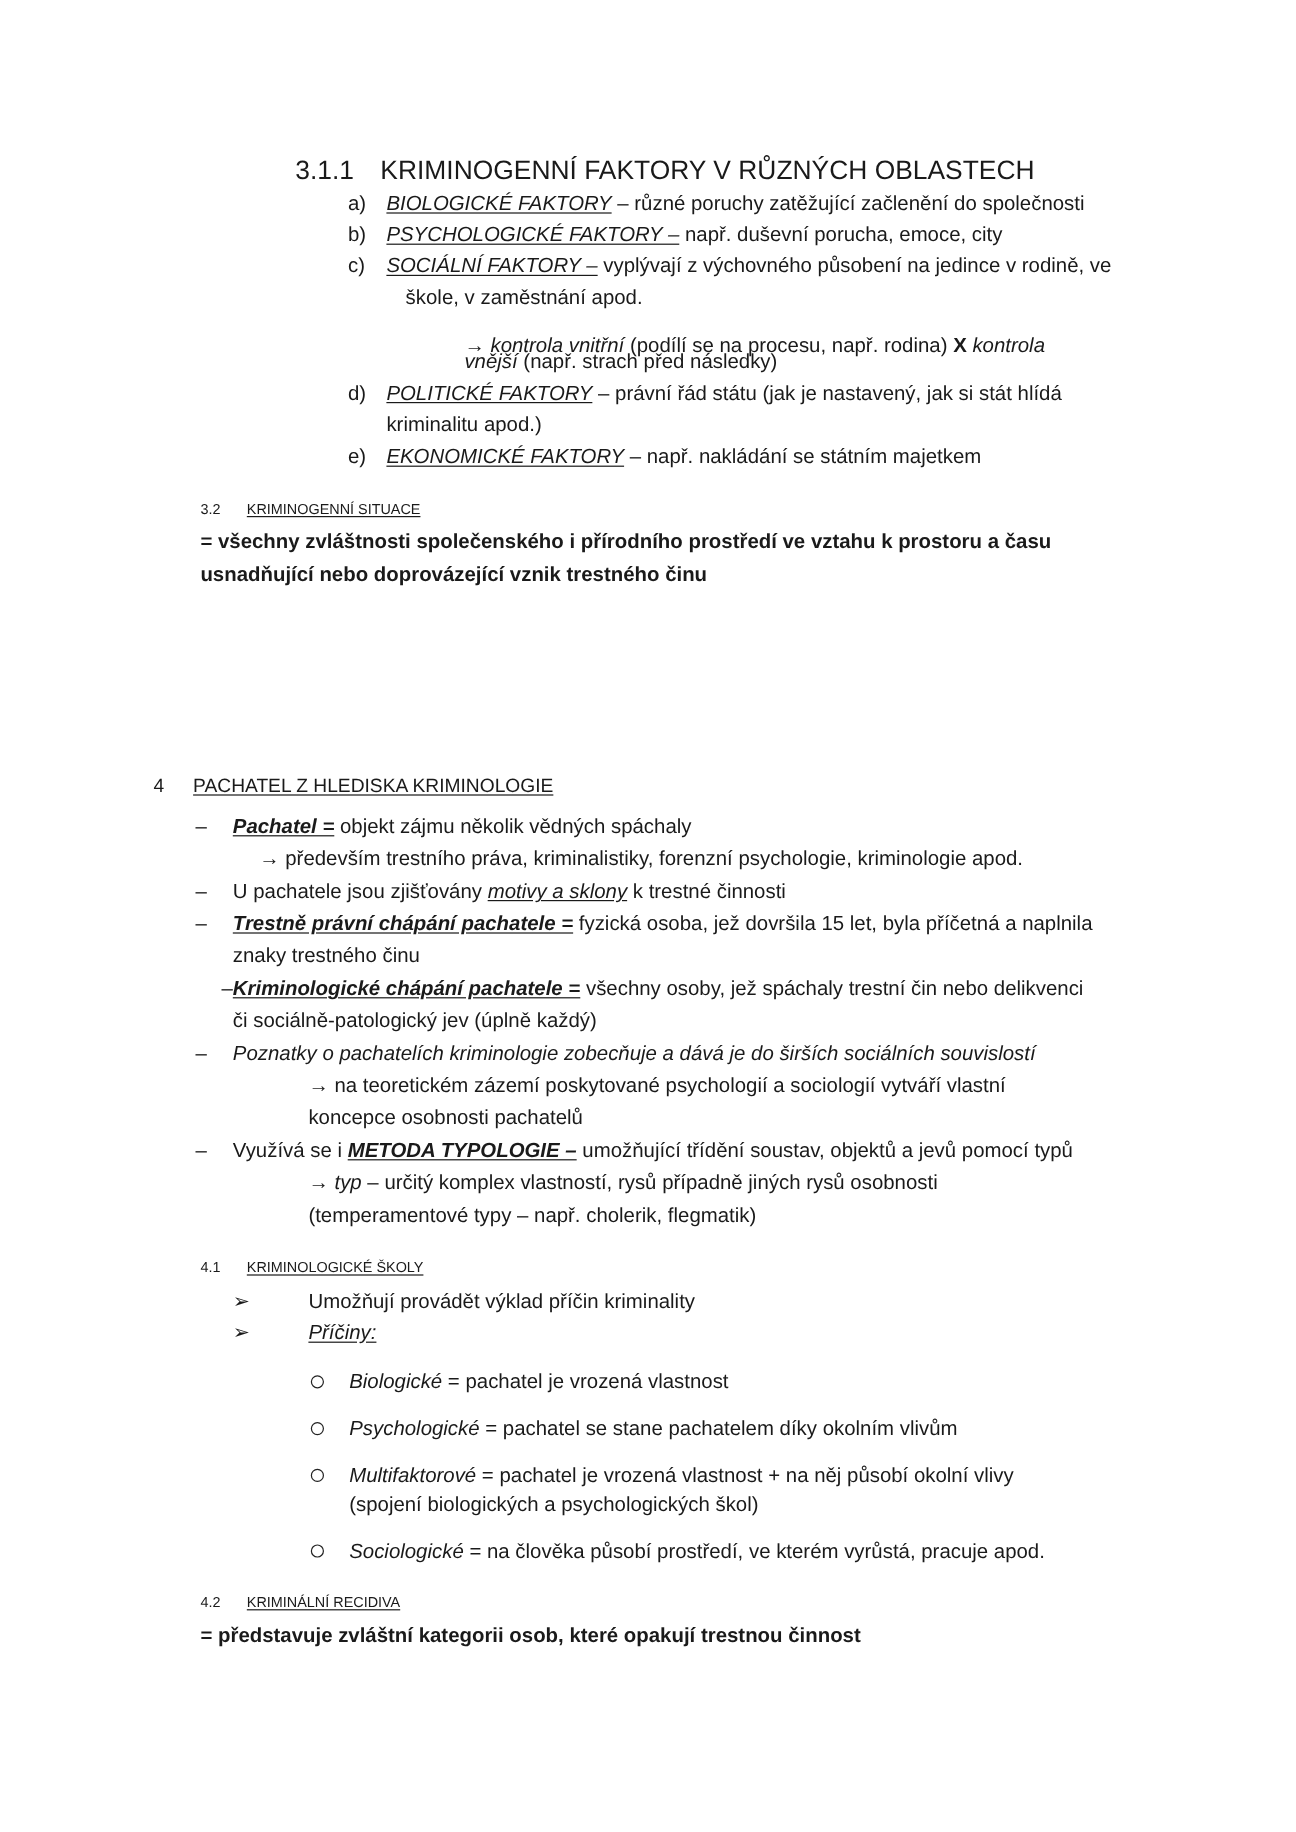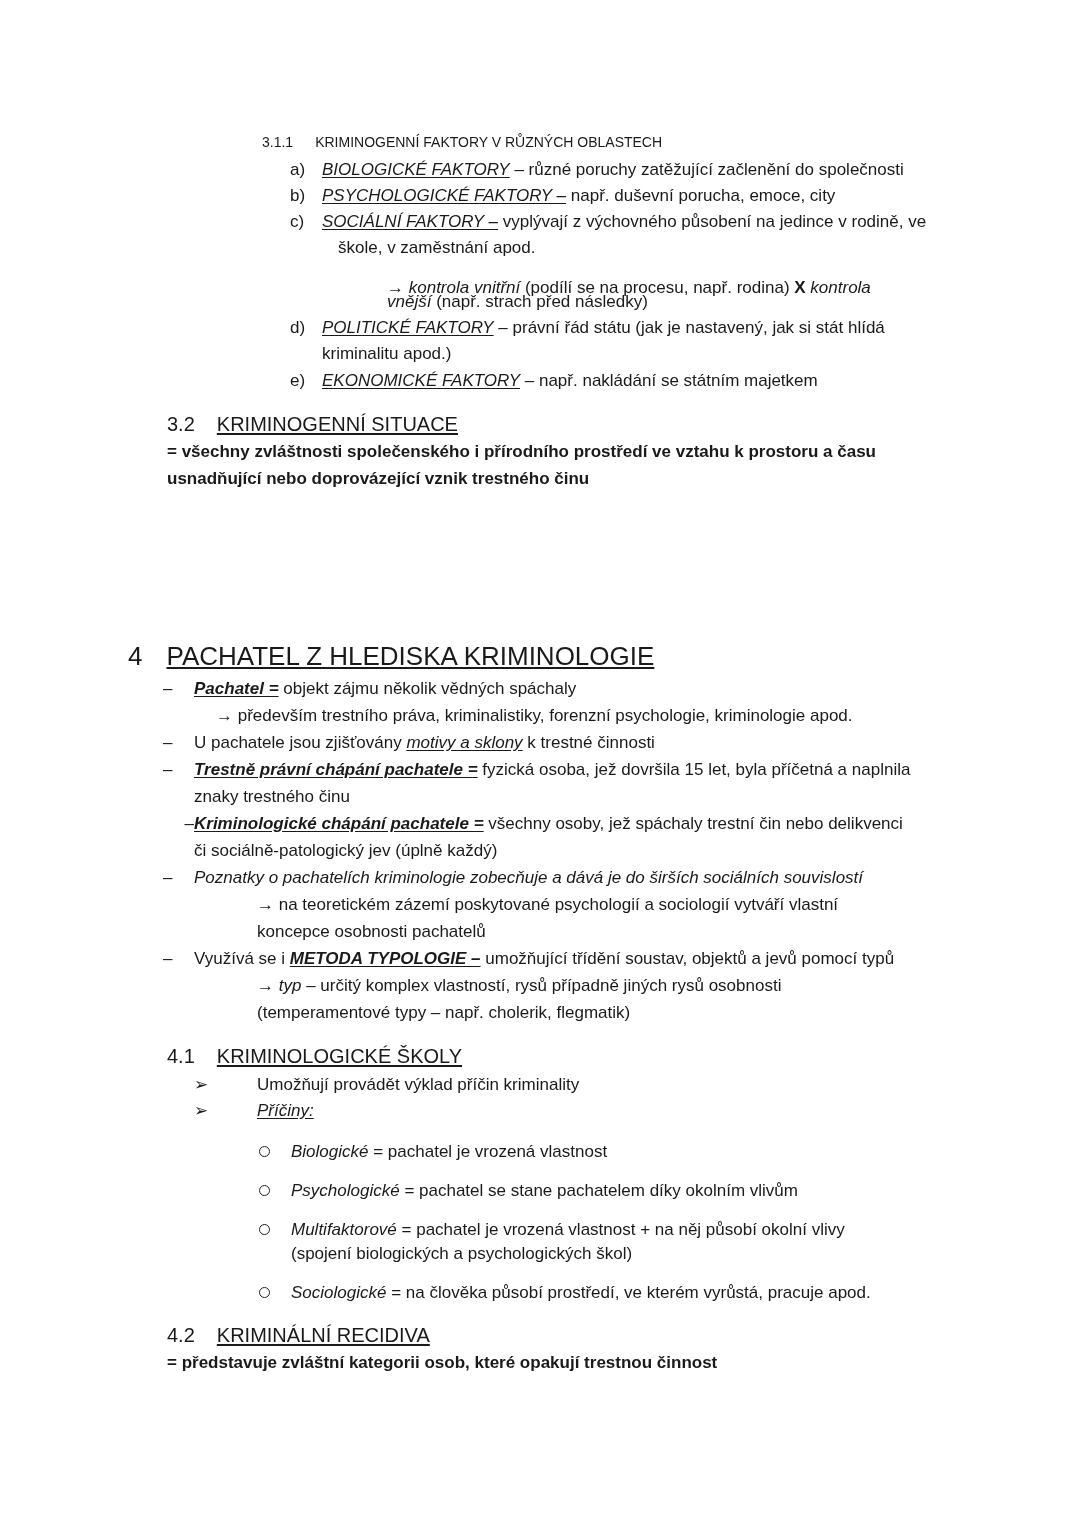--- a/index.html
+++ b/index.html
@@ -3,23 +3,23 @@
 <meta charset="utf-8">
 <style>
   html, body { margin: 0; padding: 0; background: #ffffff; }
   body {
     width: 1080px; height: 1527px; position: relative; overflow: hidden;
     font-family: "Liberation Sans", "DejaVu Sans", sans-serif;
     color: #1a1a1a;
   }
   .abs { position: absolute; white-space: nowrap; }
   .t { font-size: 17px; line-height: 20px; }
-  .h3 { font-size: 14px; line-height: 22px; margin-left: 16px; }
-  .h2 { font-size: 20px; line-height: 24px; }
-  .h1 { font-size: 26px; line-height: 30px; }
+  .h3 { font-size: 22px; line-height: 22px; }
+  .h2 { font-size: 12px; line-height: 24px; }
+  .h1 { font-size: 16px; line-height: 30px; }
   .u { text-decoration: underline; text-underline-offset: 2px; }
   .i { font-style: italic; }
   .b { font-weight: bold; }
   .num { display: inline-block; }
   .circle { display: inline-block; width: 9px; height: 9px; border: 1.4px solid #222; border-radius: 50%; }
 </style>
 </head>
 <body>
 
 <div class="abs h3" style="left:246px; top:131px;">

